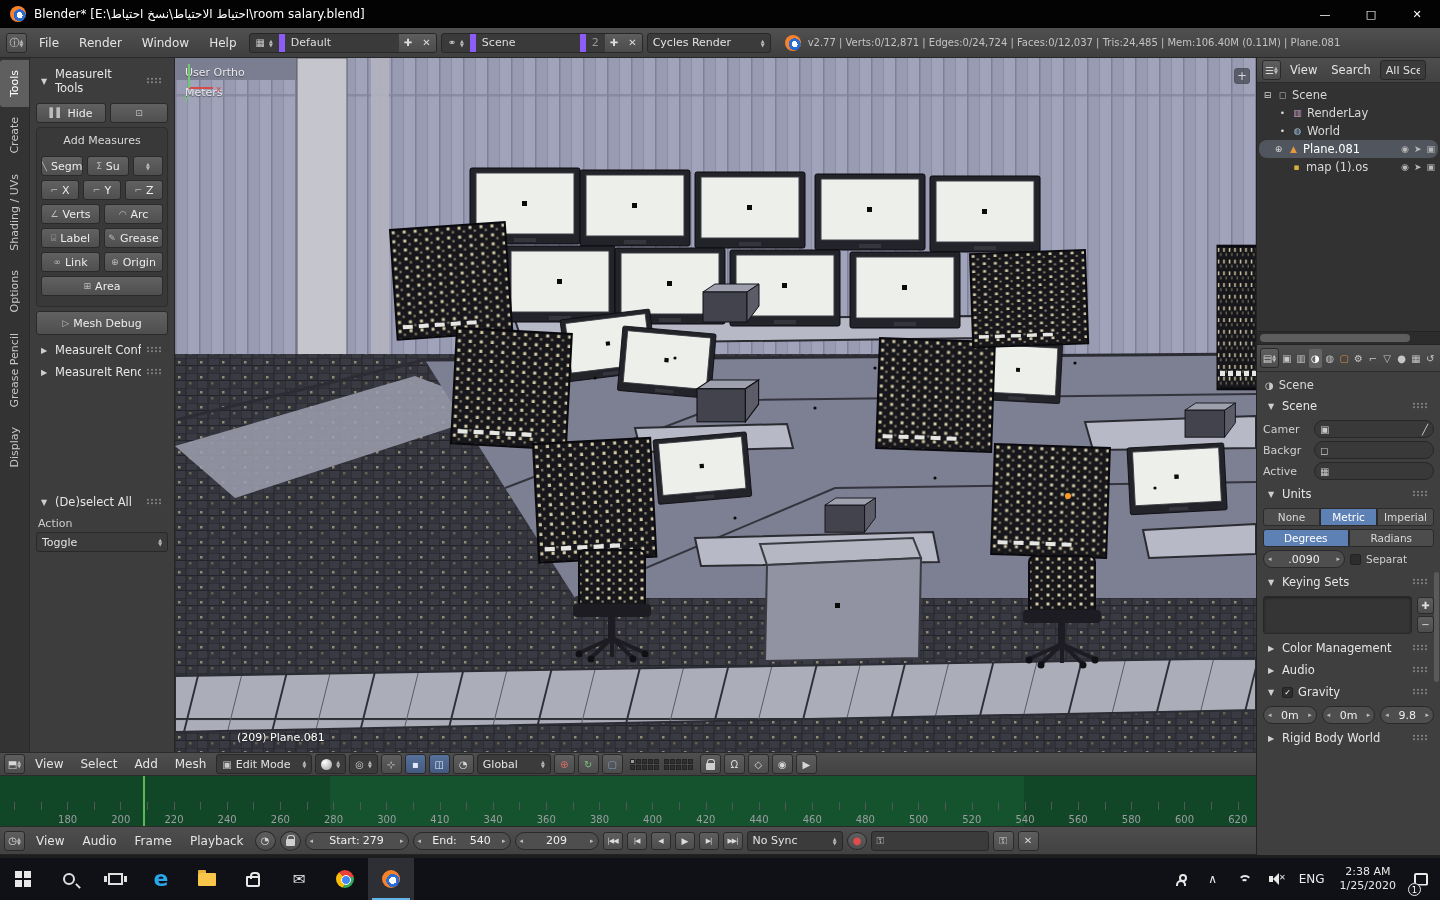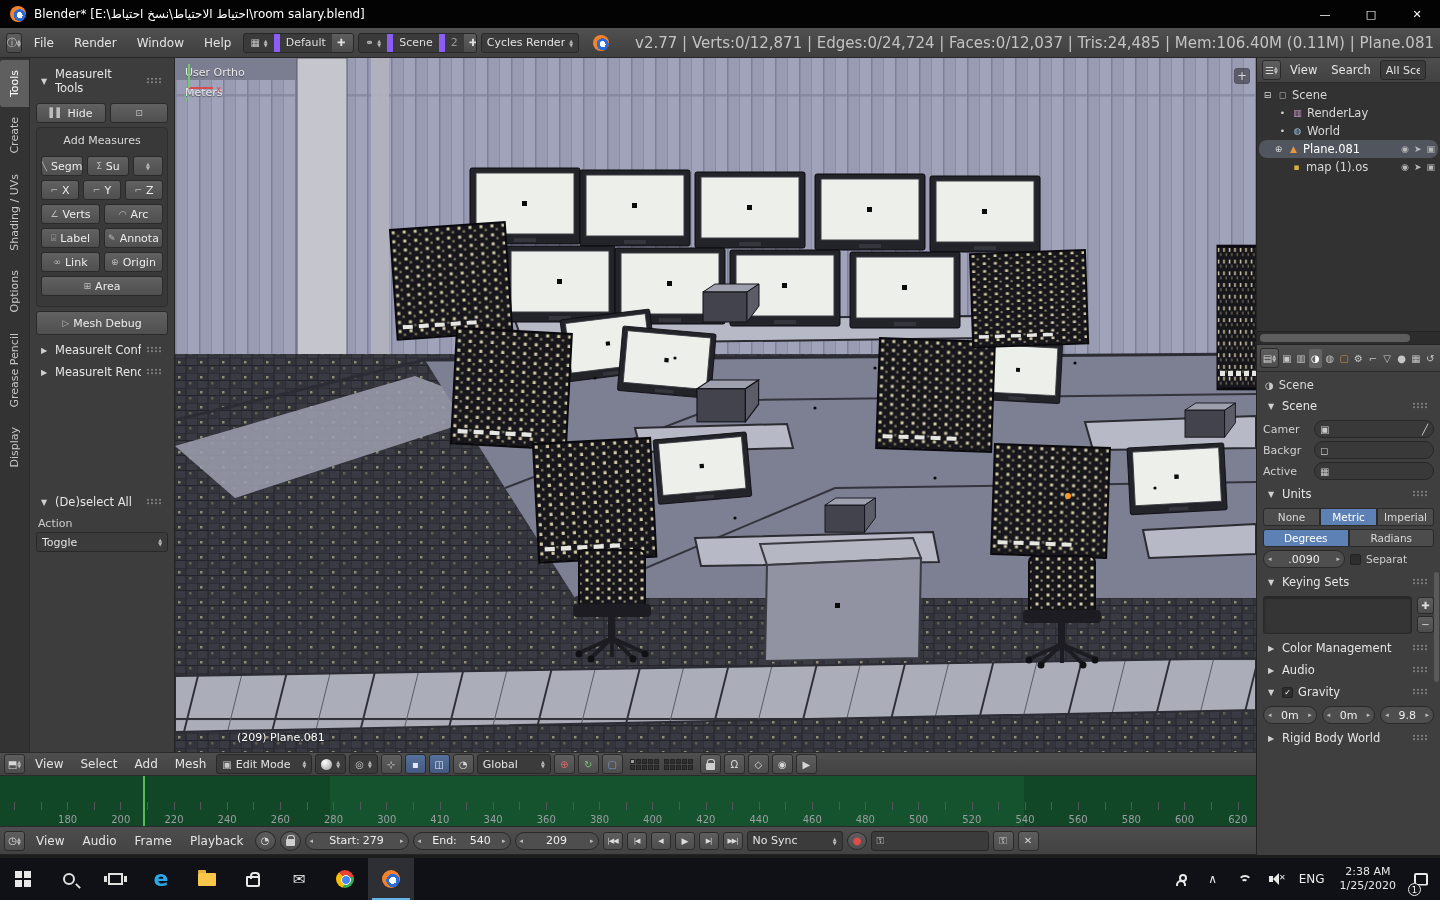--- a/index.html
+++ b/index.html
@@ -15,21 +15,21 @@
 
 
 #infobar{position:absolute;top:28px;left:0;width:1440px;height:30px;background:linear-gradient(#505050,#3f3f3f);border-bottom:1px solid #272727;display:flex;align-items:center;gap:4px;padding:0 6px}
 .menu{padding:0 8px;color:#e4e4e4;font-size:12px;height:100%;display:flex;align-items:center}
 .spin{display:flex;flex-direction:column;justify-content:center;line-height:4px;font-size:5px;color:#b8b8b8}
 .widget{display:flex;align-items:stretch;height:20px;background:#3a3a3a;border:1px solid #272727;border-radius:3px;overflow:hidden}
 .widget .seg{padding:0 6px;font-size:11px;color:#dedede;display:flex;align-items:center;gap:4px}
 .widget .seg+.seg{border-left:6px solid #8b5cf6}
 .widget .btnseg{background:linear-gradient(#5d5d5d,#4c4c4c);padding:0 5px;display:flex;align-items:center;font-size:10px;color:#ddd}
 .g{font-size:10px;color:#c9c9c9}
-.stats{font-size:15px;color:#c3c3c3;margin-left:22px;white-space:nowrap}
+.stats{font-size:10px;color:#c3c3c3;margin-left:3px;white-space:nowrap}
 
 
 .btn{display:inline-flex;align-items:center;justify-content:center;gap:4px;background:linear-gradient(#616161,#4f4f4f);border:1px solid #2a2a2a;border-radius:3px;height:20px;font-size:11px;color:#ececec;padding:0 6px}
 .dd{display:flex;align-items:center;gap:4px;background:#3b3b3b;border:1px solid #282828;border-radius:3px;height:20px;font-size:11px;color:#e2e2e2;padding:0 5px}
 .dd .lbl{flex:1;white-space:nowrap;overflow:hidden}
 .pill{display:inline-flex;align-items:center;justify-content:space-between;background:#4e4e4e;border:1px solid #292929;border-radius:9px;height:18px;font-size:11px;color:#eee;padding:0 4px;gap:3px}
 .pill .a{font-size:7px;color:#bdbdbd}
 .phead{display:flex;align-items:center;gap:5px;padding:4px 5px;font-size:11.5px;color:#e6e6e6}
 .grip{width:17px;height:8px;margin-left:auto;background-image:radial-gradient(#969696 .8px,transparent .9px);background-size:4px 3.5px;opacity:.75;flex:0 0 auto}
 .tri{font-size:8px;color:#cfcfcf;width:9px;flex:0 0 auto}
@@ -256,21 +256,21 @@
           <span>Arc</span>
         </span>
     </div>
     <div class="tsrow">
       <span class="btn">
           <span class="ico">⌻</span>
           <span>Label</span>
         </span>
       <span class="btn">
           <span class="ico">✎</span>
-          <span>Annota</span>
+          <span>Grease</span>
         </span>
     </div>
     <div class="tsrow">
       <span class="btn">
           <span class="ico">∞</span>
           <span>Link</span>
         </span>
       <span class="btn">
           <span class="ico">⊕</span>
           <span>Origin</span>

